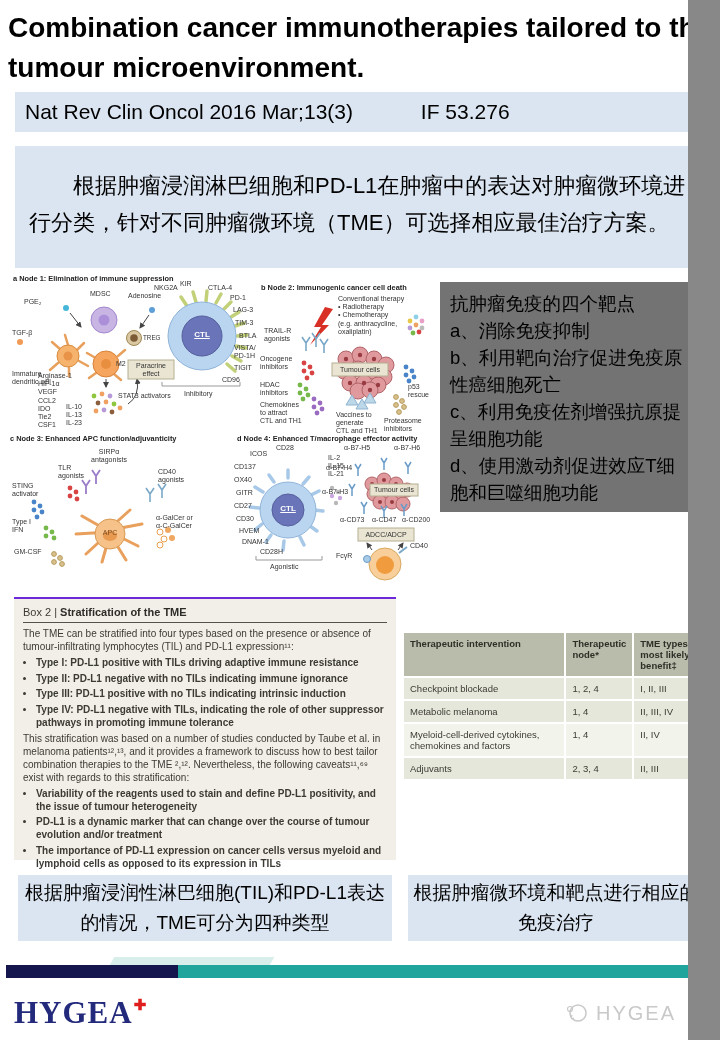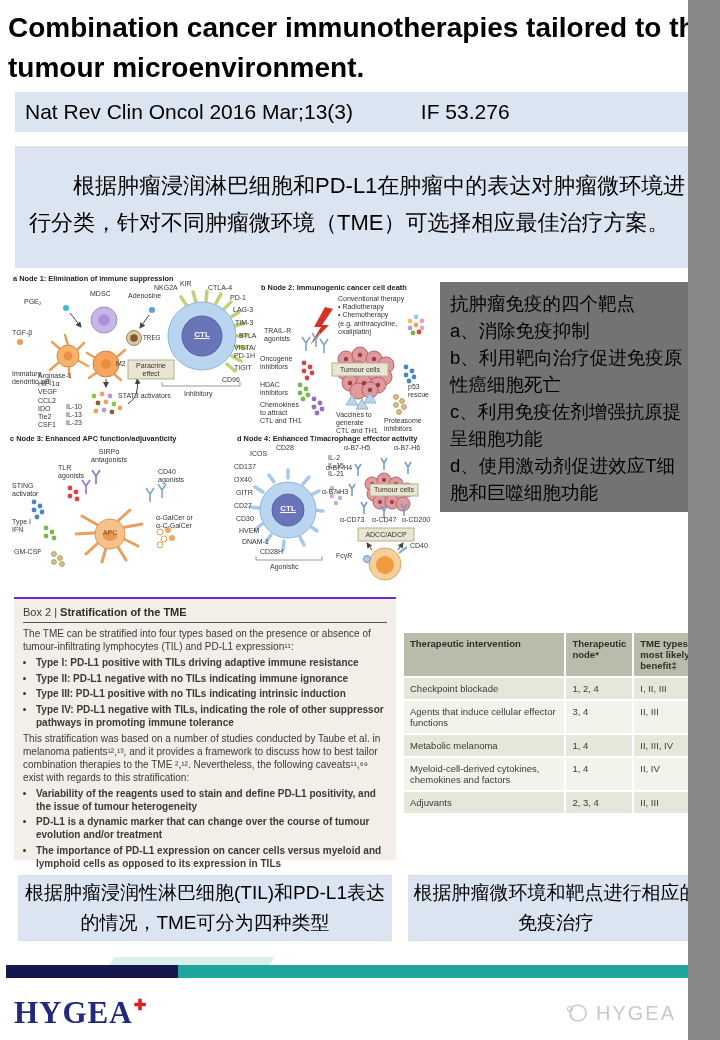--- a/index.html
+++ b/index.html
@@ -485,25 +485,20 @@
           <th style="width:19%;">Therapeutic node*</th>
           <th style="width:26%;">TME types most likely to benefit‡</th>
         </tr>
       </thead>
       <tbody>
         <tr class="shaded">
           <td>Checkpoint blockade</td>
             <td>1, 2, 4</td>
             <td>I, II, III</td>
         </tr>
-        <tr class="light">
-          <td>Agents that induce cellular effector functions</td>
-            <td>3, 4</td>
-            <td>II, III</td>
-        </tr>
         <tr class="shaded">
           <td>Metabolic melanoma</td>
             <td>1, 4</td>
             <td>II, III, IV</td>
         </tr>
         <tr class="light">
           <td>Myeloid-cell-derived cytokines, chemokines and factors</td>
             <td>1, 4</td>
             <td>II, IV</td>
         </tr>

